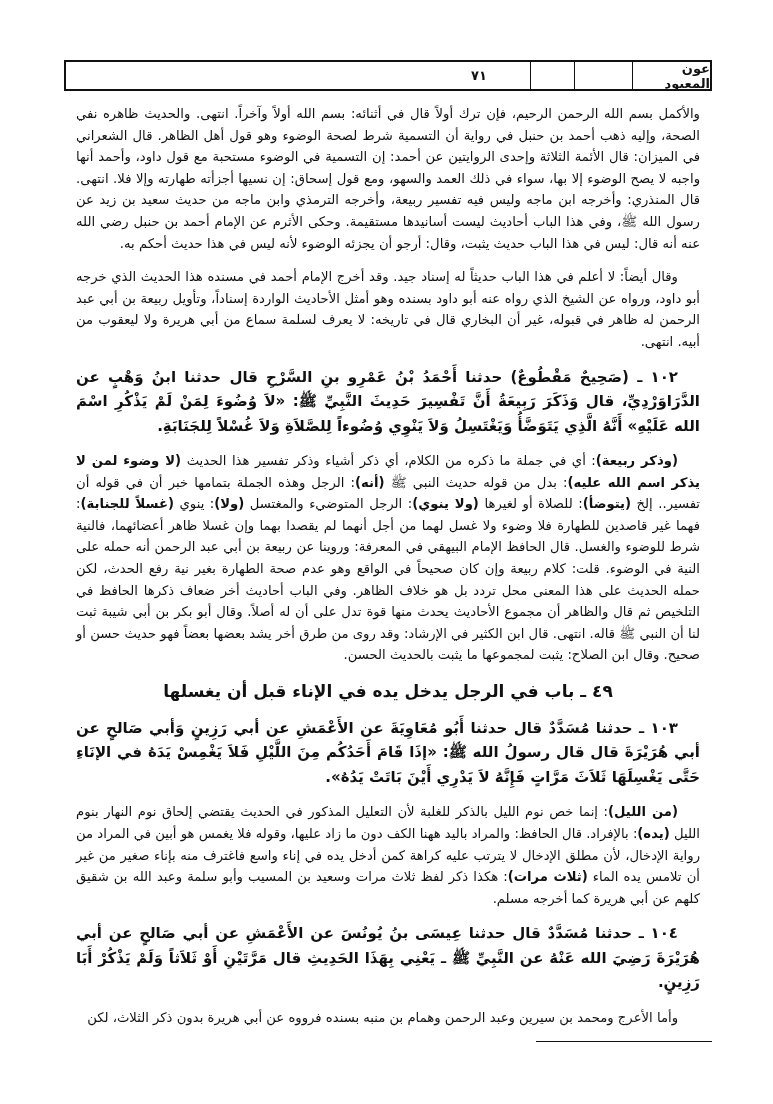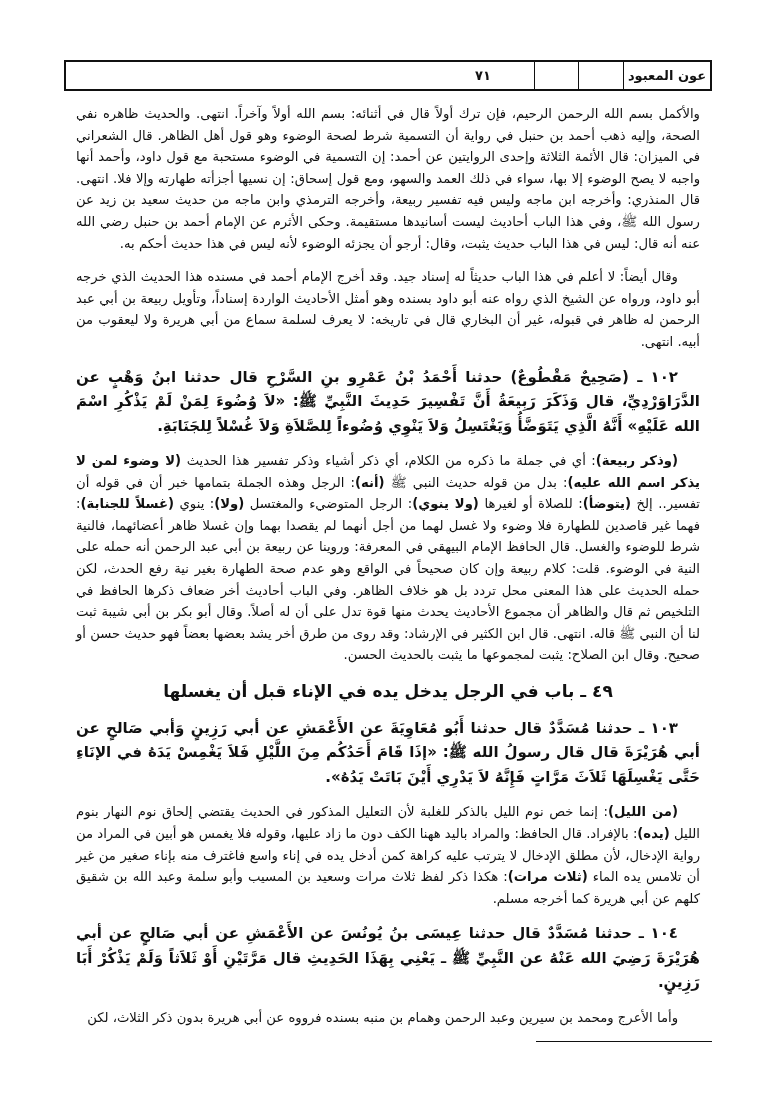--- a/index.html
+++ b/index.html
@@ -33,21 +33,21 @@
     .header .cell {
       border-left: 1.5px solid #111;
       display: flex;
       align-items: center;
       justify-content: center;
       font-weight: bold;
       font-size: 13px;
       box-sizing: border-box;
     }
     .header .cell:last-child { border-left: none; }
-    .cell-book { width: 87px; font-size: 13px; }
+    .cell-book { width: 78px; font-size: 13px; margin-left: 13px; }
     .cell-empty-r { width: 45px; }
     .cell-title { flex: 1; font-size: 13px; }
     .cell-empty-l { width: 44px; }
     .cell-page { width: 88px; font-size: 19px; font-weight: normal; justify-content: flex-start; padding-right: 14px; }
 
     .body {
       margin-top: 8px;
       font-family: "DejaVu Sans", sans-serif;
       font-size: 13.2px;
       line-height: 21.6px;

